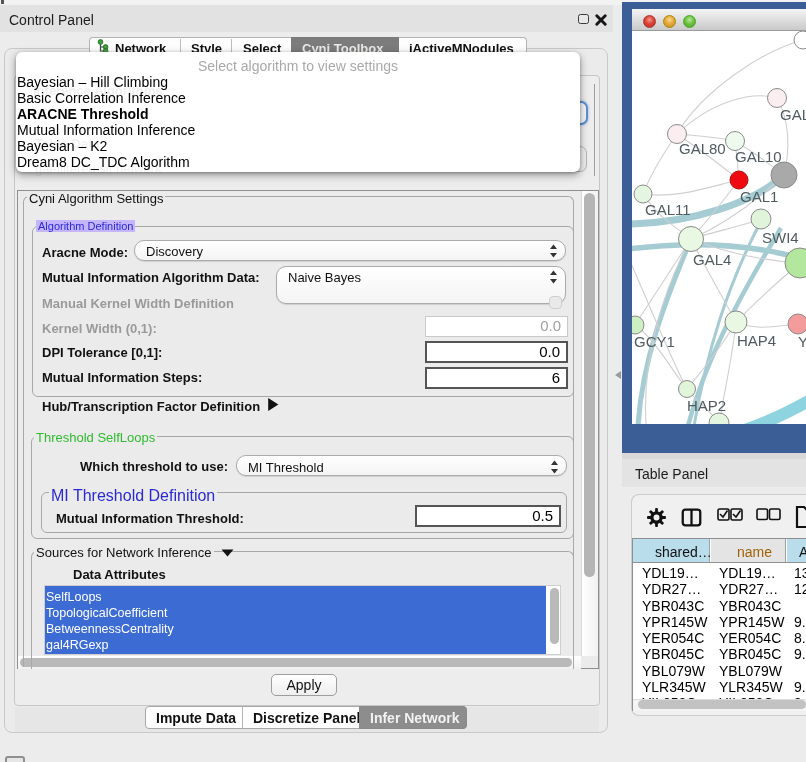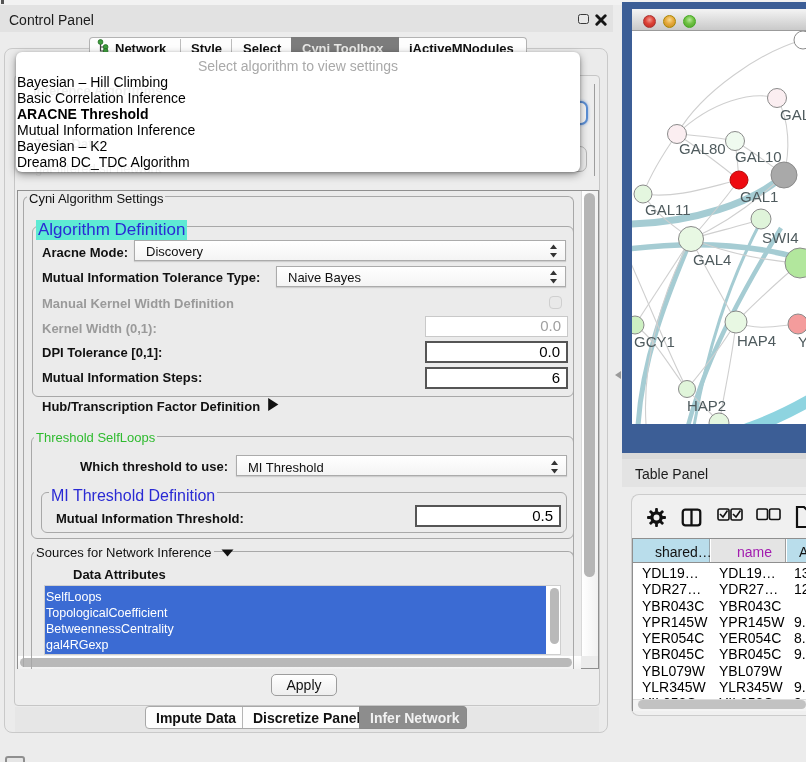--- a/index.html
+++ b/index.html
@@ -1,21 +1,21 @@
 <!DOCTYPE html>
 <html><head>
 <meta charset="utf-8">
 <style>
   * { margin:0; padding:0; box-sizing:border-box; }
   html,body { width:806px; height:762px; overflow:hidden; }
   body { position:relative; background:#ececec; font-family:"Liberation Sans", sans-serif; }
   .ab { position:absolute; }
   .lbl { font-size:13px; font-weight:bold; color:#111; white-space:nowrap; }
   .gbox { border:1px solid #a8a8a8; border-radius:6px; }
-  .combo { position:absolute; background:linear-gradient(#ffffff,#f4f4f4); border:1px solid #ababab; border-radius:0; box-shadow:0 1px 1px rgba(0,0,0,0.12);text-decoration:underline; }
+  .combo { position:absolute; background:linear-gradient(#ffffff,#f4f4f4); border:1px solid #ababab; border-radius:10px; box-shadow:0 1px 1px rgba(0,0,0,0.12);text-decoration:underline; }
   .combo .ctext { position:absolute; left:11px; top:3px; font-size:13px; color:#111; }
   .carrows { position:absolute; right:7px; top:3px; width:9px; height:14px; }
   .tfield { position:absolute; background:#fff; text-align:right; font-size:15px; padding-right:6px; }
   .ditem { position:absolute; left:17px; font-size:14px; color:#000; white-space:nowrap; }
 </style>
 </head>
 <body>
 
 <div class="ab" style="left:0;top:0;width:806px;height:5px;background:#f2f2f2;"></div>
 <div class="ab" style="left:1px;top:0;width:3px;height:4px;background:#555;"></div>
@@ -59,33 +59,33 @@
 <div class="ab" style="left:581px;top:191px;width:17px;height:465px;background:linear-gradient(90deg,#ffffff,#f1f1f1);border-left:1px solid #d8d8d8;"></div>
 <div class="ab" style="left:584px;top:193px;width:11px;height:384px;background:#b5b5b5;border-radius:6px;"></div>
 
 <div class="ab" style="left:18px;top:656px;width:563px;height:13px;background:linear-gradient(#ffffff,#f1f1f1);"></div>
 <div class="ab" style="left:20px;top:658px;width:552px;height:9px;background:#b9b9b9;border-radius:5px;"></div>
 
 <div class="ab gbox" style="left:23px;top:196px;width:551px;height:471px;border-bottom:none;border-radius:6px 6px 0 0;"></div>
 <div class="ab" style="left:27px;top:191px;background:#ebebeb;padding:0 2px;font-size:13px;color:#111;">Cyni Algorithm Settings</div>
 
 <div class="ab gbox" style="left:32px;top:226px;width:542px;height:171px;"></div>
-<div class="ab" style="left:36px;top:220px;background:#5eead4;padding:0 2px;font-size:17px;color:#2a2ad4;">Algorithm Definition</div>
+<div class="ab" style="left:36px;top:220px;background:#c4b5fd;padding:0 2px;font-size:11px;color:#2a2ad4;">Algorithm Definition</div>
 
 <div class="ab lbl" style="left:42px;top:245px;">Aracne Mode:</div>
 <div class="combo" style="left:134px;top:240px;width:432px;height:21px;">
   <div class="ctext">Discovery</div>
   <svg class="carrows" viewBox="0 0 9 14">
       <path d="M4.5 0.5 L8 5 L1 5 Z" fill="#333"></path>
       <path d="M4.5 13.5 L8 9 L1 9 Z" fill="#333"></path>
     </svg>
 </div>
 
-<div class="ab lbl" style="left:42px;top:270px;">Mutual Information Tolerance Type:</div>
-<div class="combo" style="left:276px;top:266px;width:290px;height:21px;">
+<div class="ab lbl" style="left:42px;top:270px;">Mutual Information Algorithm Data:</div>
+<div class="combo" style="left:276px;top:266px;width:290px;height:38px;">
   <div class="ctext">Naive Bayes</div>
   <svg class="carrows" viewBox="0 0 9 14">
       <path d="M4.5 0.5 L8 5 L1 5 Z" fill="#333"></path>
       <path d="M4.5 13.5 L8 9 L1 9 Z" fill="#333"></path>
     </svg>
 </div>
 
 <div class="ab lbl" style="left:42px;top:296px;color:#9a9a9a;">Manual Kernel Width Definition</div>
 <div class="ab" style="left:549px;top:296px;width:13px;height:13px;background:#e9e9e9;border:1px solid #cfcfcf;border-radius:4px;"></div>
 
@@ -282,21 +282,21 @@
 <svg class="ab" style="left:795px;top:505px;" width="14" height="24" viewBox="0 0 14 24">
   <path d="M2 2 L9 2 L13 6 L13 22 L2 22 Z" fill="none" stroke="#111" stroke-width="2.2"></path>
 </svg>
 
 <div class="ab" style="left:632px;top:538px;width:174px;height:173px;background:#ffffff;border:1px solid #8f8f8f;border-right:none;"></div>
 <div class="ab" style="left:633px;top:539px;width:77px;height:24px;background:#b9ddeb;border-right:1px solid #98a6ac;"></div>
 <div class="ab" style="left:711px;top:539px;width:75px;height:24px;background:#e4e4e4;border-right:1px solid #9e9e9e;"></div>
 <div class="ab" style="left:787px;top:539px;width:19px;height:24px;background:#b9ddeb;"></div>
 <div class="ab" style="left:633px;top:562px;width:173px;height:1px;background:#8f8f8f;"></div>
 <div class="ab" style="left:655px;top:544px;font-size:14px;color:#111;">shared…</div>
-<div class="ab" style="left:737px;top:544px;font-size:14px;color:#a21caf;">name</div>
+<div class="ab" style="left:737px;top:544px;font-size:14px;color:#a16207;">name</div>
 <div class="ab" style="left:799px;top:544px;font-size:14px;color:#111;">A</div>
 
 <div class="ab" style="left:642px;top:565px;font-size:14px;color:#000;line-height:16.3px;white-space:pre;">YDL19…
 YDR27…
 YBR043C
 YPR145W
 YER054C
 YBR045C
 YBL079W
 YLR345W

